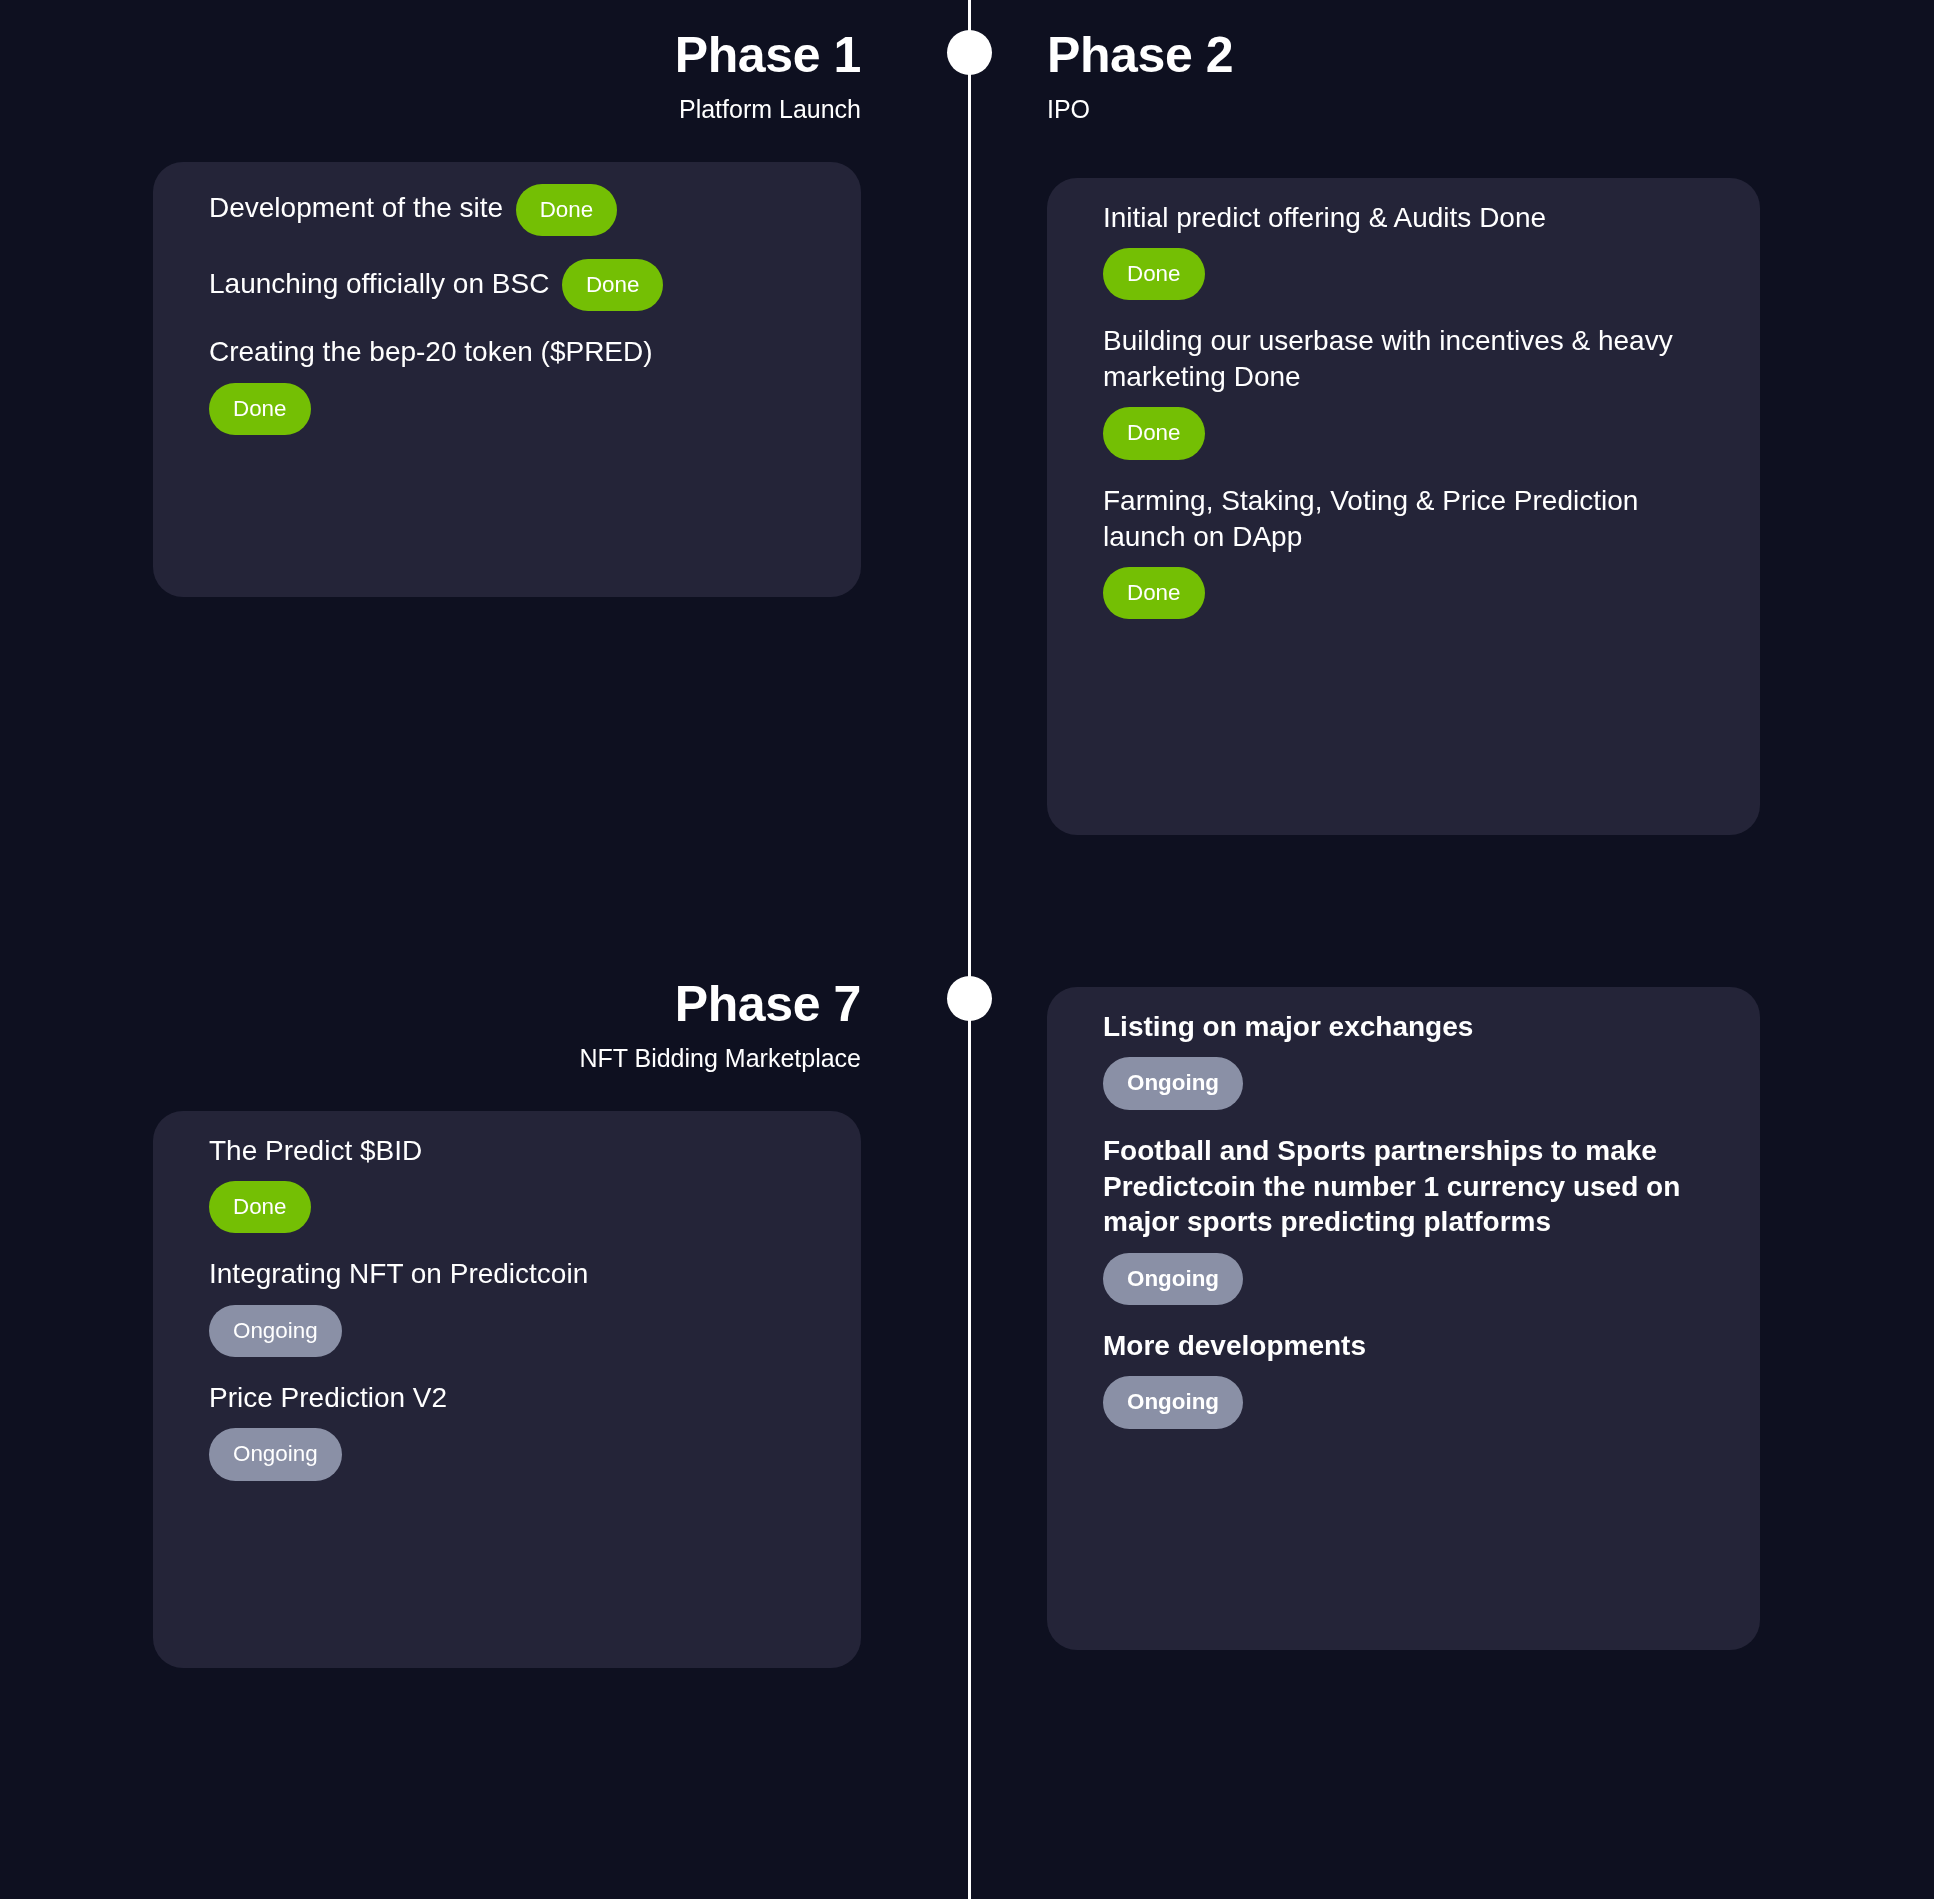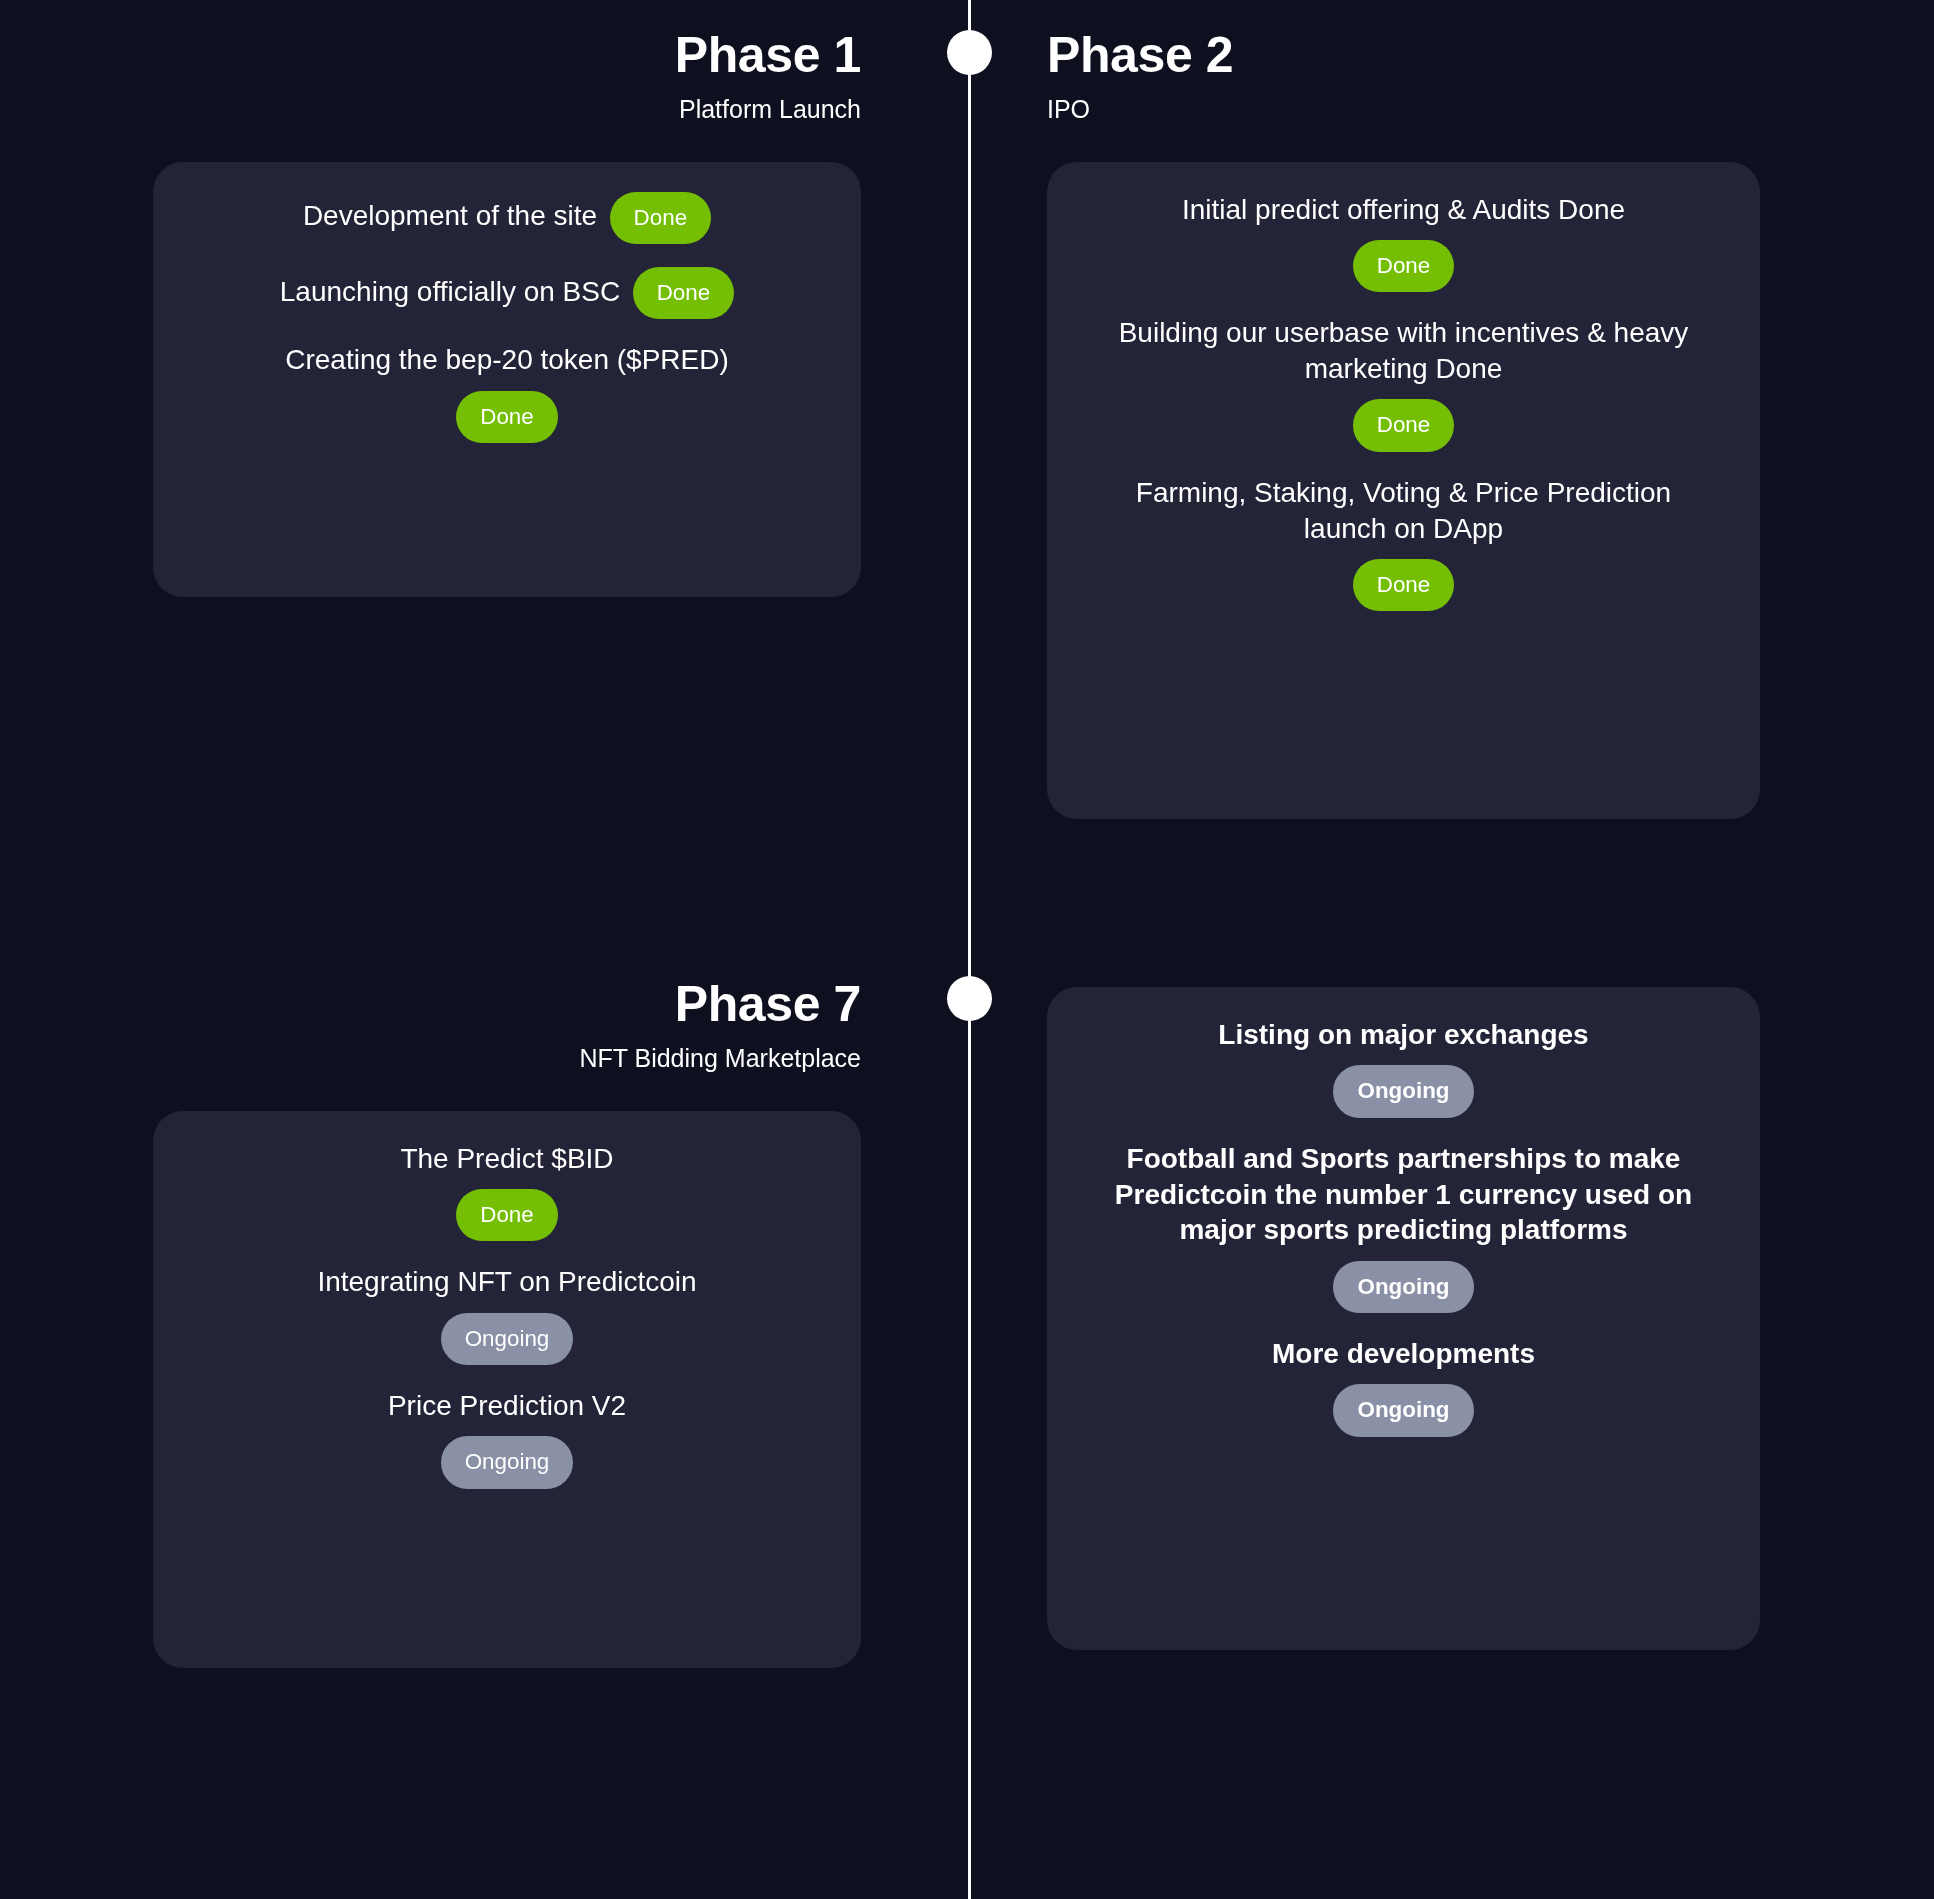--- a/index.html
+++ b/index.html
@@ -48,21 +48,21 @@
     grid-template-rows: 949px 950px;
   }
 
   .phase {
     position: relative;
     display: flex;
     flex-direction: column;
   }
 
   .phase.left  { padding: 0 107px 0 0; align-items: flex-end; text-align: right; }
-  .phase.right { padding: 0 0 0 79px; align-items: flex-start; text-align: left; }
+  .phase.right { padding: 0 0 0 79px; align-items: flex-start; text-align: left; gap: 16px; }
 
   .phase-head {
     padding-top: 27px;
   }
   .phase.left  .phase-head { text-align: right; }
   .phase.right .phase-head { text-align: left; }
 
   .phase-title {
     font-size: 50px;
     font-weight: bold;
@@ -78,22 +78,22 @@
     color: #ffffff;
     margin-top: 9px;
     line-height: 1.2;
     white-space: nowrap;
   }
 
   
   .card {
     background: #242438;
     border-radius: 30px;
-    padding: 30px 56px;
-    text-align: center;
+    padding: 22px 56px;
+    text-align: left;
   }
 
   .phase.left .card {
     width: 708px;
     margin-top: 38px;
   }
   .phase.right .card {
     width: 713px;
     margin-top: 38px;
   }

